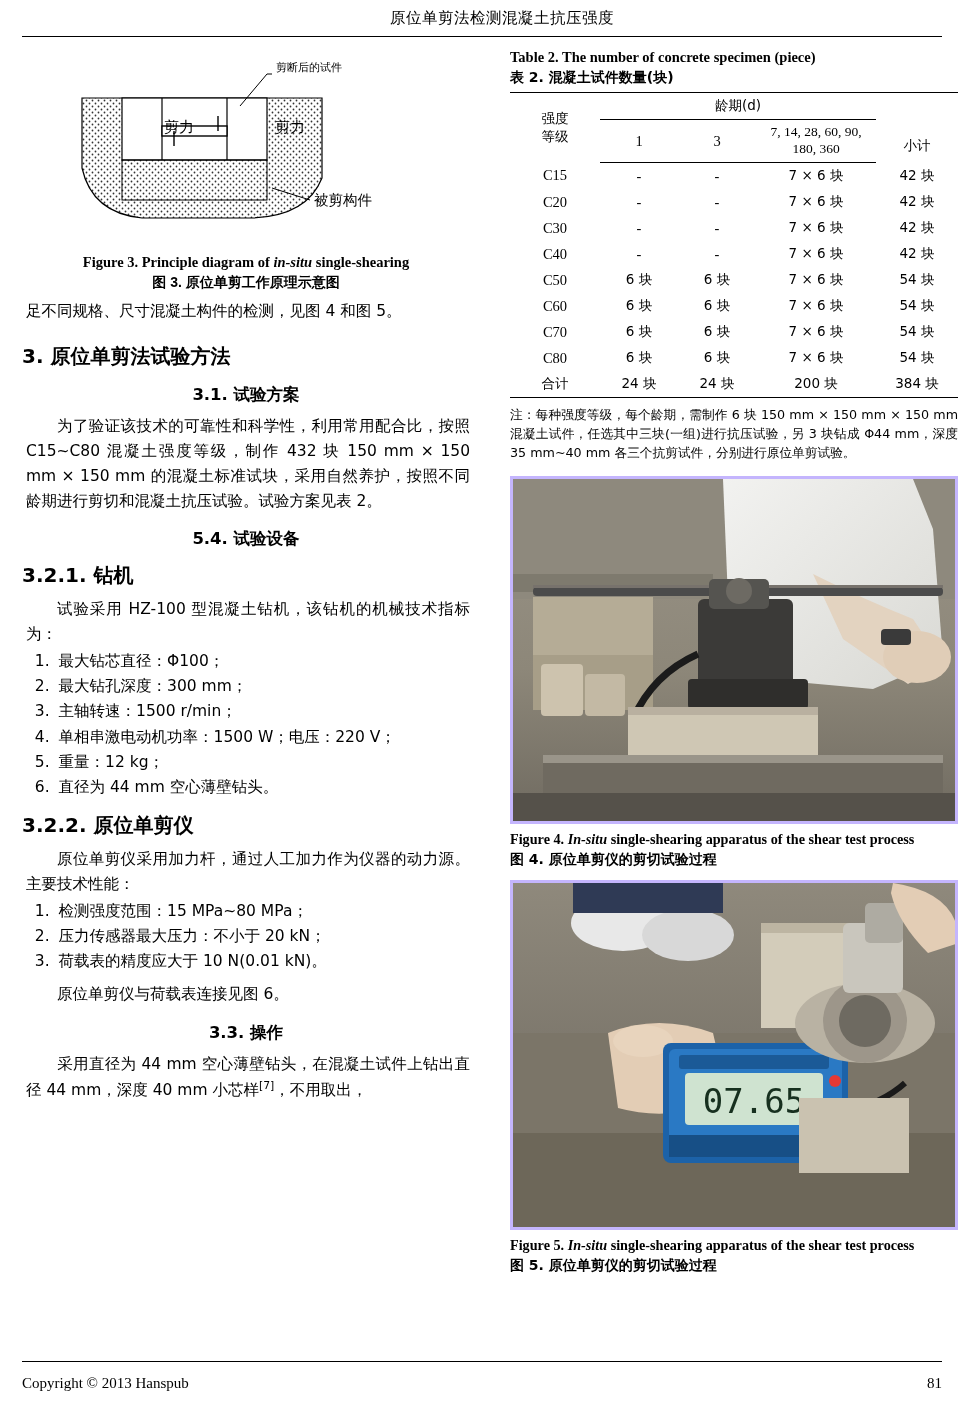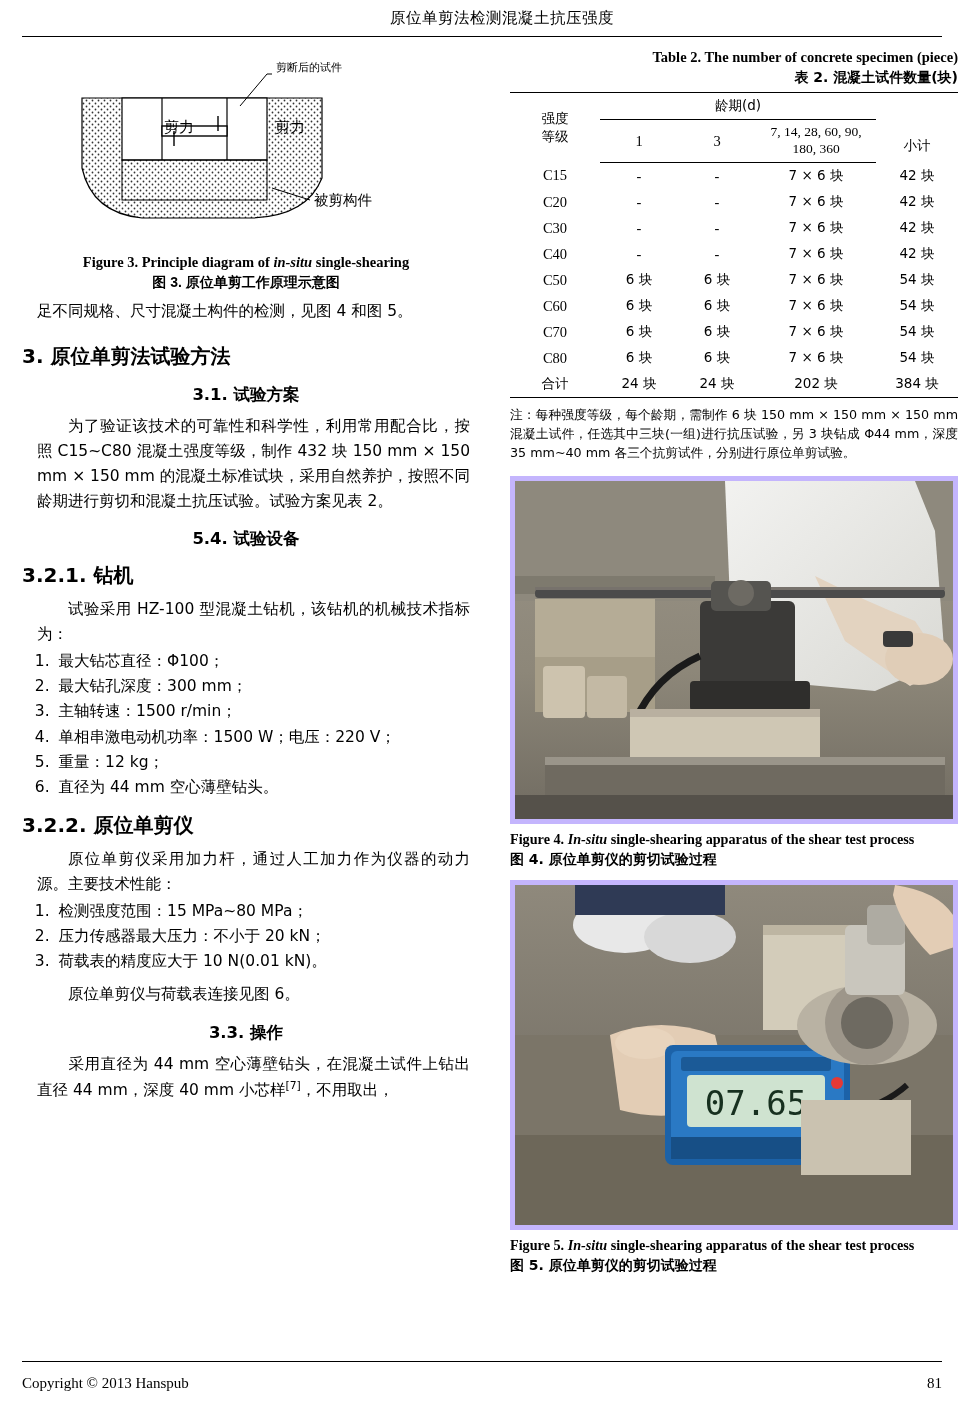--- a/index.html
+++ b/index.html
@@ -67,21 +67,21 @@
     font-family: Liberation Sans, sans-serif;
     font-size: 14px;
   }
   .fig-caption i { font-style: italic; }
 
   
   p.body {
     font-family: "DejaVu Sans", sans-serif;
     font-size: 15.5px;
     line-height: 1.62;
-    margin: 8px 0 0 15px;
+    margin: 8px 0 0 4px;
     text-align: justify;
     text-justify: inter-ideograph;
   }
   p.body.indent { text-indent: 2em; }
   h2.sec {
     font-family: "DejaVu Sans", sans-serif;
     font-size: 20px;
     font-weight: bold;
     margin: 18px 0 6px 0;
   }
@@ -102,21 +102,21 @@
     margin: 2px 0 0 0;
     padding: 0 0 0 2.1em;
     font-family: "DejaVu Sans", sans-serif;
     font-size: 15.5px;
     line-height: 1.62;
   }
   ol.numlist li { margin: 0; padding-left: 4px; }
 
   
   .tbl-title {
-    text-align: right;
+    text-align: left;
     font-size: 14.5px;
     font-weight: bold;
     line-height: 1.35;
     margin-bottom: 6px;
   }
   .tbl-title .zh {
     font-family: "DejaVu Sans", sans-serif;
     font-size: 14px;
   }
   table.data {
@@ -141,21 +141,21 @@
     line-height: 1.5;
     margin-top: 7px;
     text-align: justify;
   }
 
   
   .photo {
     width: 448px;
     position: relative;
     overflow: hidden;
-    border: 5px solid #c4b5fd;
+    border: 3px solid #c4b5fd;
     box-sizing: border-box;
   }
   .photo4 { height: 348px; }
   .photo5 { height: 350px; }
   .photo-cap {
     text-align: left;
     font-size: 14.2px;
     font-weight: bold;
     line-height: 1.35;
     margin-top: 6px;
@@ -355,21 +355,21 @@
           <td>C80</td>
           <td class="zh">6 块</td>
           <td class="zh">6 块</td>
           <td class="zh">7 × 6 块</td>
           <td class="zh">54 块</td>
         </tr>
         <tr>
           <td class="zh rule-bot">合计</td>
           <td class="zh rule-bot">24 块</td>
           <td class="zh rule-bot">24 块</td>
-          <td class="zh rule-bot">202 块</td>
+          <td class="zh rule-bot">200 块</td>
           <td class="zh rule-bot">384 块</td>
         </tr>
       </tbody>
     </table>
 
     <div class="tbl-note">注：每种强度等级，每个龄期，需制作 6 块 150 mm × 150 mm × 150 mm 混凝土试件，任选其中三块(一组)进行抗压试验，另 3 块钻成 Φ44 mm，深度 35 mm~40 mm 各三个抗剪试件，分别进行原位单剪试验。</div>
 
     <div class="photo photo4" style="margin-top:14px;">
       <svg width="446" height="346" viewBox="0 0 446 346">
         <defs>

